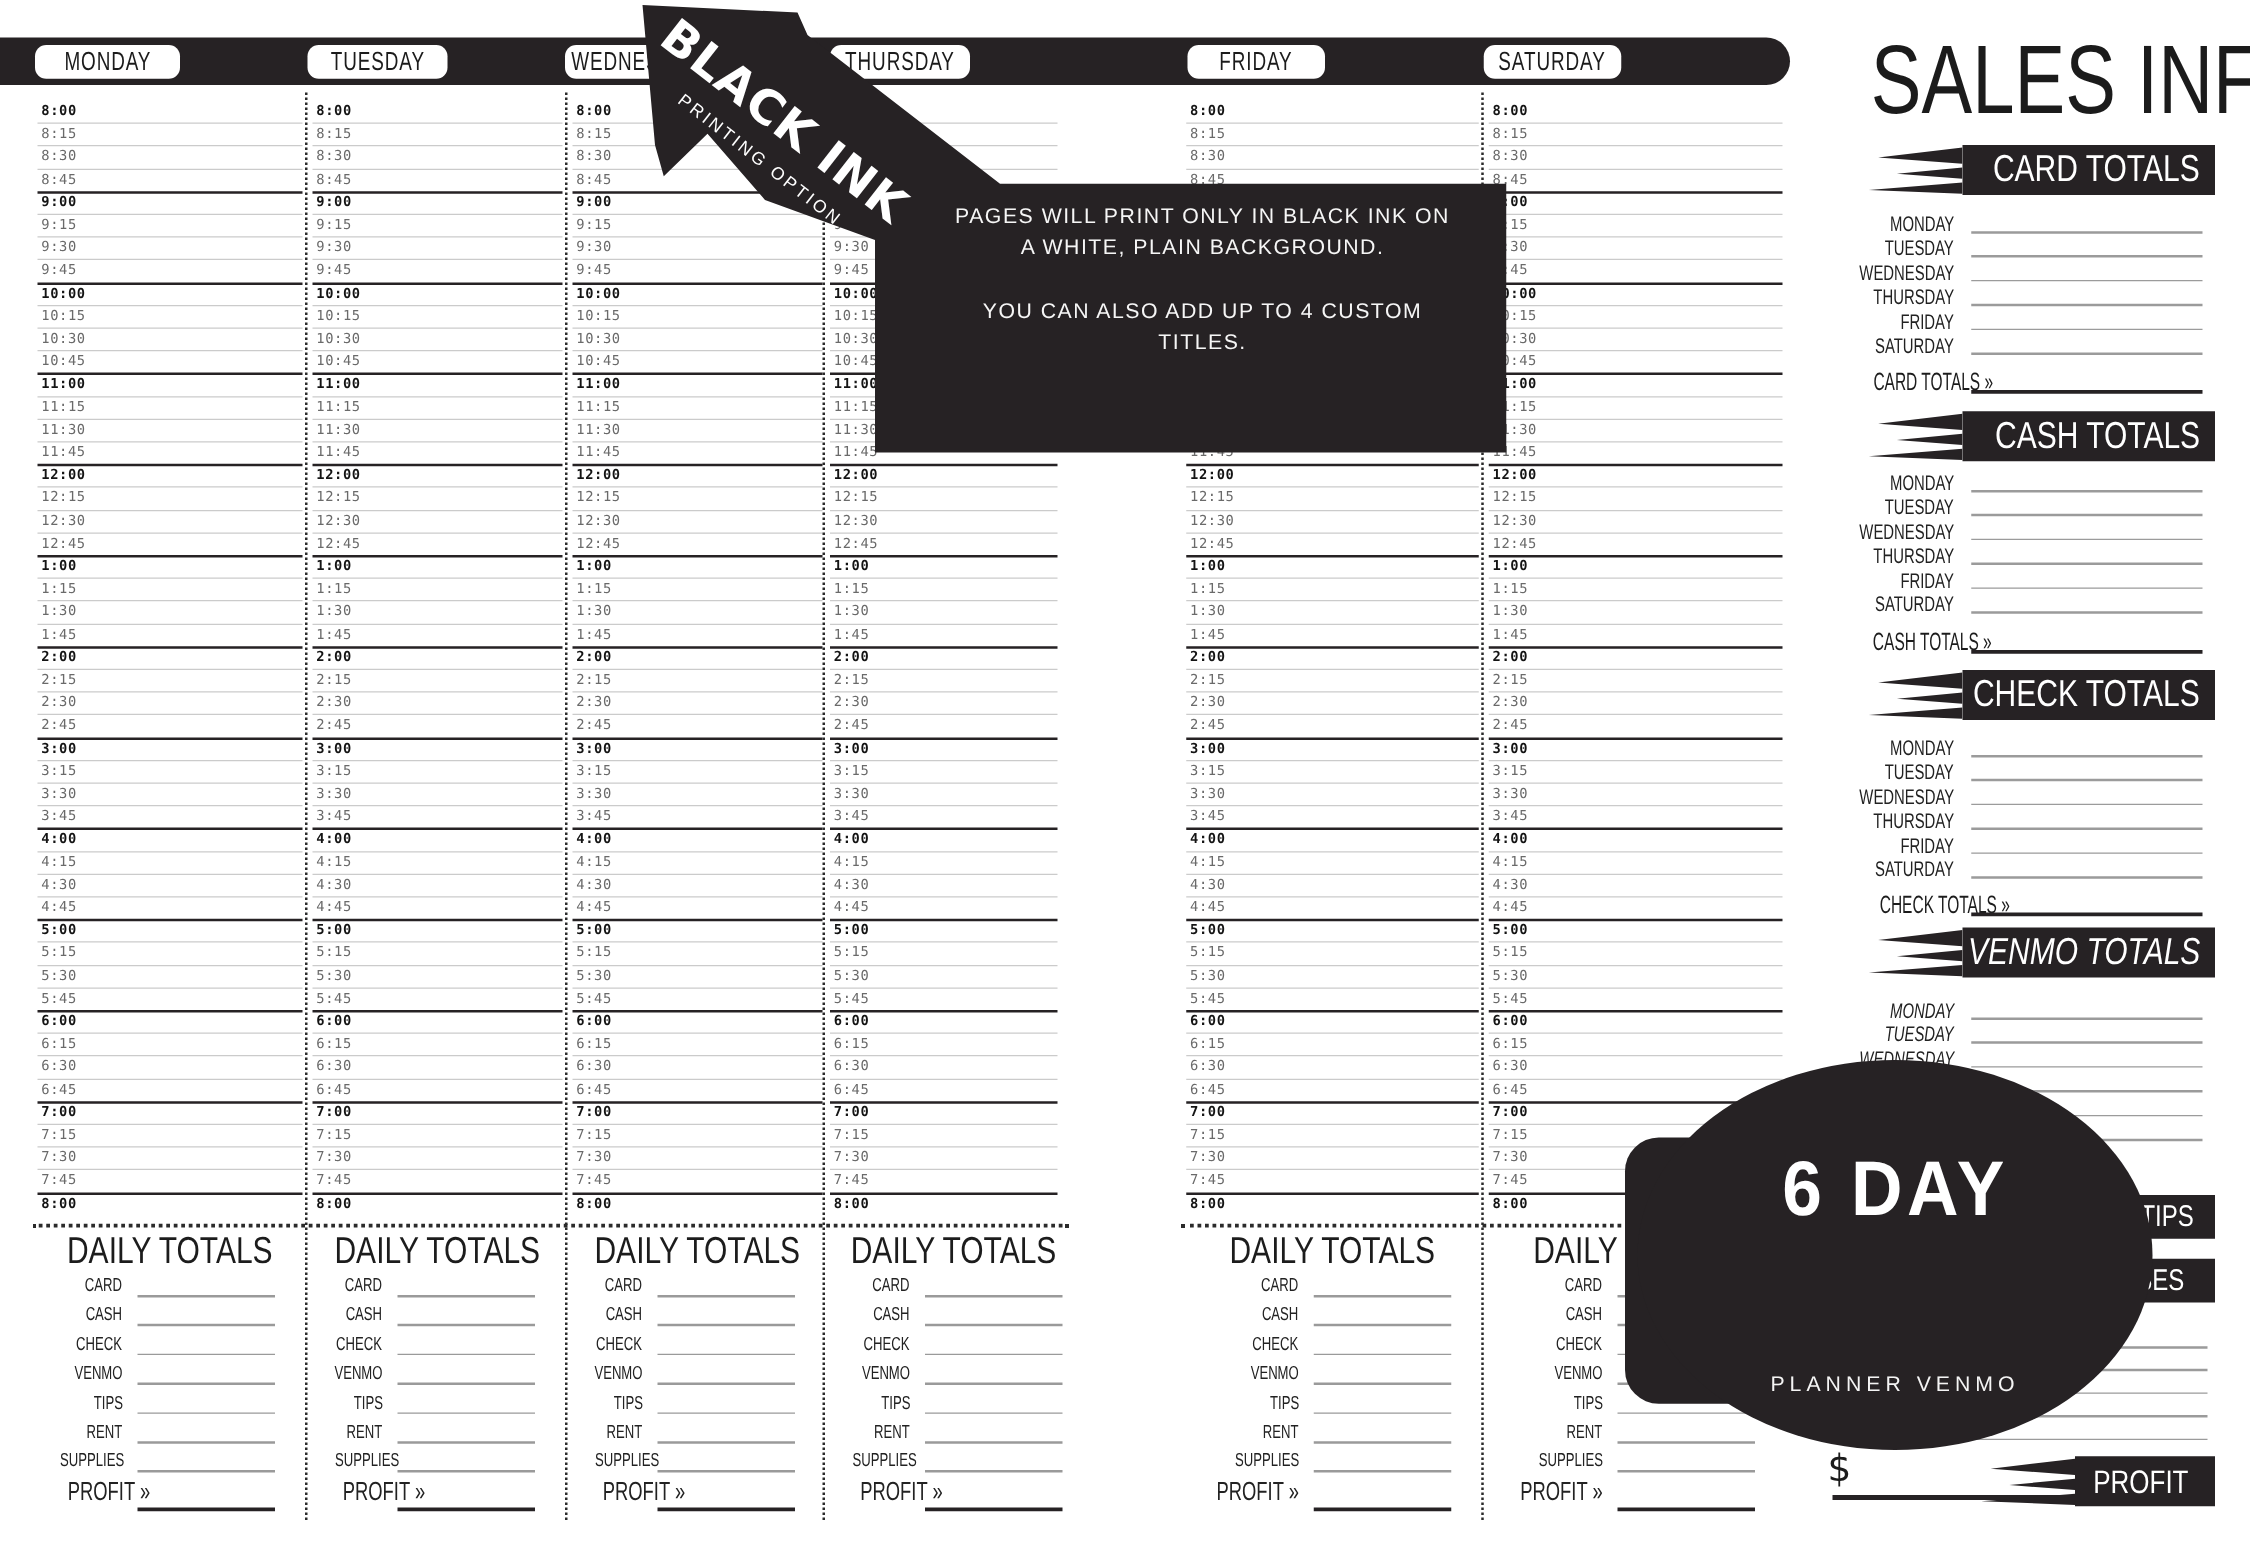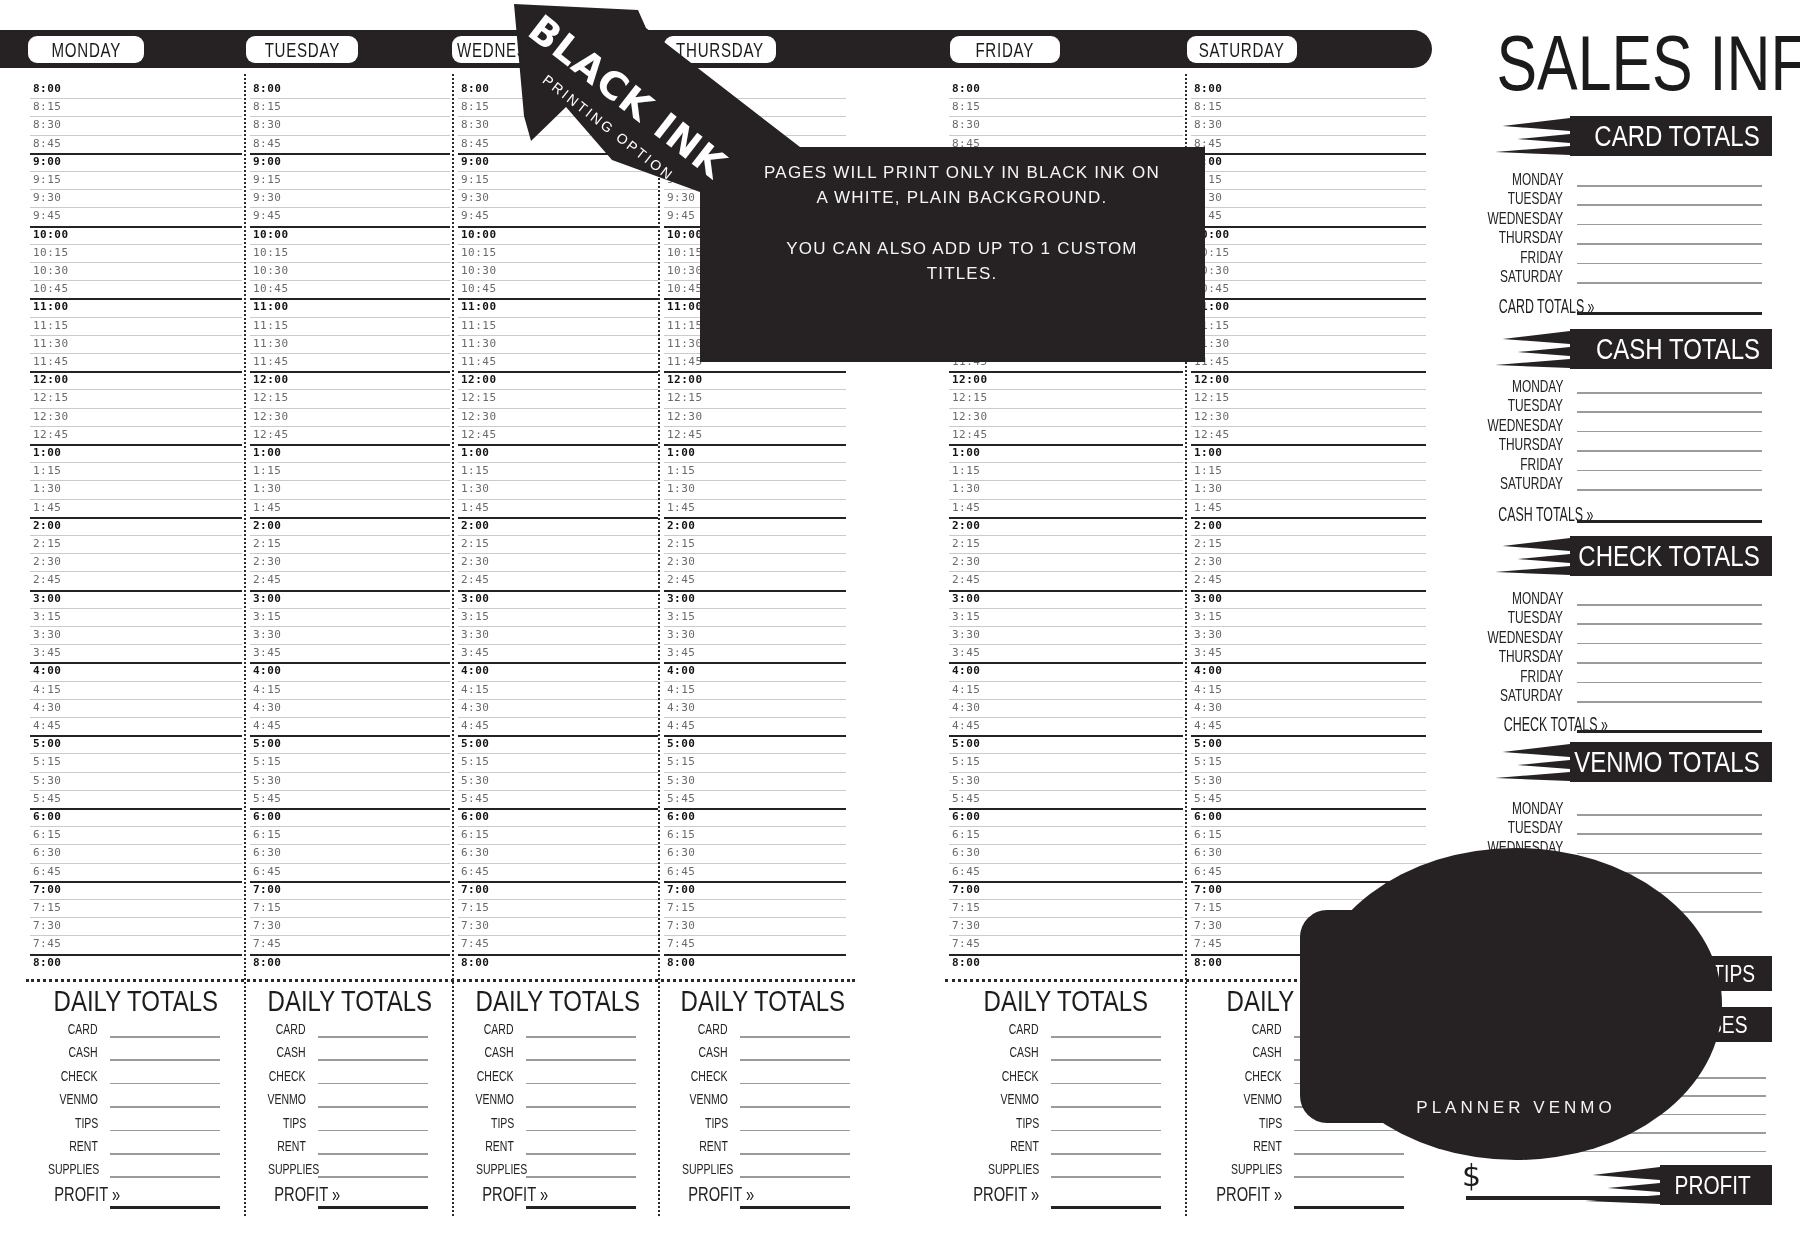--- a/index.html
+++ b/index.html
@@ -46,21 +46,21 @@
   <svg width="1800" height="1239" viewBox="0 0 1800 1239" style="z-index:5;">
     <path fill="#262224" d="M 514,4 L 638,10 L 646,28 L 800,147 L 1205,147 L 1205,362 L 700,362 L 700,192 L 612,160 L 566,107 L 531,141 L 524,116 Z"></path>
     <g transform="translate(628,96) rotate(38)" fill="#ffffff">
       <text text-anchor="middle" x="0" y="14" style="font-family:'DejaVu Sans',sans-serif;font-weight:bold;font-size:38px;letter-spacing:1px;">BLACK INK</text>
       <text text-anchor="middle" x="4" y="42" style="font-family:'Liberation Sans',sans-serif;font-size:14px;letter-spacing:2.5px;">PRINTING OPTION</text>
     </g>
   </svg>
 
   <div class="callout-text" style="left:762px;top:160px;">
     <p>PAGES WILL PRINT ONLY IN BLACK INK ON A WHITE, PLAIN BACKGROUND.</p>
-    <p>YOU CAN ALSO ADD UP TO 1 CUSTOM TITLES.</p>
+    <p>YOU CAN ALSO ADD UP TO 4 CUSTOM TITLES.</p>
   </div>
 
   <div style="left:1446px;top:22px;width:340px;height:82px;line-height:82px;text-align:center;color:#1b1b1b;">
     <span class="sx" style="font-size:78px;transform:scaleX(.78);">SALES INFO</span>
   </div>
 
   <div class="banner" style="left:1480px;top:956px;width:292px;height:35px;">
     <span style="font-size:24px;">TIPS</span>
   </div>
   <div class="banner" style="left:1480px;top:1007px;width:292px;height:35px;">
@@ -76,20 +76,23 @@
       <polygon points="60,18 18,23 60,27" fill="#262224"></polygon>
       <polygon points="60,30 0,36 60,39" fill="#262224"></polygon>
     </svg>
     <span style="font-size:26px;">PROFIT</span>
   </div>
 
   <svg width="1800" height="1239" viewBox="0 0 1800 1239" style="z-index:7;">
     <rect x="1300" y="910" width="178" height="213" rx="27" fill="#262224"></rect>
     <ellipse cx="1516" cy="1004" rx="206" ry="156" fill="#262224"></ellipse>
   </svg>
+  <div class="badge-text" style="left:1366px;top:916px;font-size:62px;font-weight:bold;letter-spacing:4px;">
+    <span class="sx" style="transform:scaleX(.92);">6 DAY</span>
+  </div>
   <div class="badge-text" style="left:1366px;top:1098px;font-size:17px;letter-spacing:4px;color:#f4f4f4;">
     <span>PLANNER VENMO</span>
   </div>
 
 <div class="pill" style="left: 28px; top: 36px; width: 116px; height: 27px;">
       <span class="sx">MONDAY</span>
     </div>
     <div class="pill" style="left: 246px; top: 36px; width: 112px; height: 27px;">
       <span class="sx">TUESDAY</span>
     </div>
@@ -884,21 +887,21 @@
       <div class="sline" style="left: 137px; top: 165px; width: 185px;"></div>
       <div class="slab" style="left: 0px; top: 53px; width: 123px;"><span class="sx">MONDAY</span></div>
       <div class="slab" style="left: 0px; top: 72.4px; width: 123px;"><span class="sx">TUESDAY</span></div>
       <div class="slab" style="left: 0px; top: 91.8px; width: 123px;"><span class="sx">WEDNESDAY</span></div>
       <div class="slab" style="left: 0px; top: 111.2px; width: 123px;"><span class="sx">THURSDAY</span></div>
       <div class="slab" style="left: 0px; top: 130.6px; width: 123px;"><span class="sx">FRIDAY</span></div>
       <div class="slab" style="left: 0px; top: 150px; width: 123px;"><span class="sx">SATURDAY</span></div>
       <div class="tot" style="left: 0px; top: 177px; width: 123px;"><span class="sx">CHECK TOTALS »</span></div>
       <div class="sthick" style="left: 137px; top: 194px; width: 185px;"></div>
     </div>
-    <div style="left: 1440px; top: 742px; width: 360px; height: 220px;">
+    <div style="left: 1440px; top: 742px; width: 360px; height: 220px; font-style: italic;">
       <div class="banner" style="left: 130px; top: 0px; width: 202px; height: 40px;">
         <svg viewBox="0 0 60 40" width="75" height="40" preserveAspectRatio="none" style="position:absolute;left:auto;right:100%;top:0;">
           <polygon points="60,2 6,10 60,15" fill="#262224"></polygon>
           <polygon points="60,18 18,23 60,27" fill="#262224"></polygon>
           <polygon points="60,30 0,36 60,39" fill="#262224"></polygon>
         </svg>
         <span class="sx" style="font-size: 30px; display: inline-block; transform: scaleX(0.8); transform-origin: 100% 50%;">VENMO TOTALS</span>
       </div>
       <div class="sline" style="left: 137px; top: 72px; width: 185px;"></div>
       <div class="sline" style="left: 137px; top: 91.4px; width: 185px;"></div>

